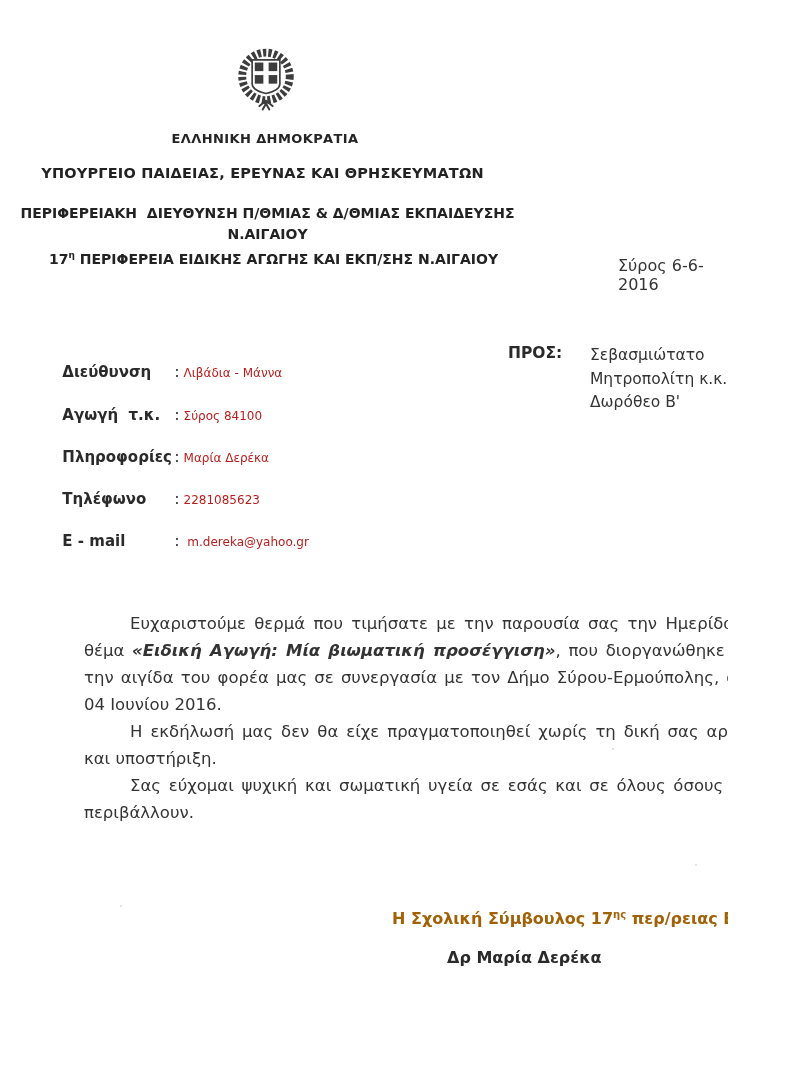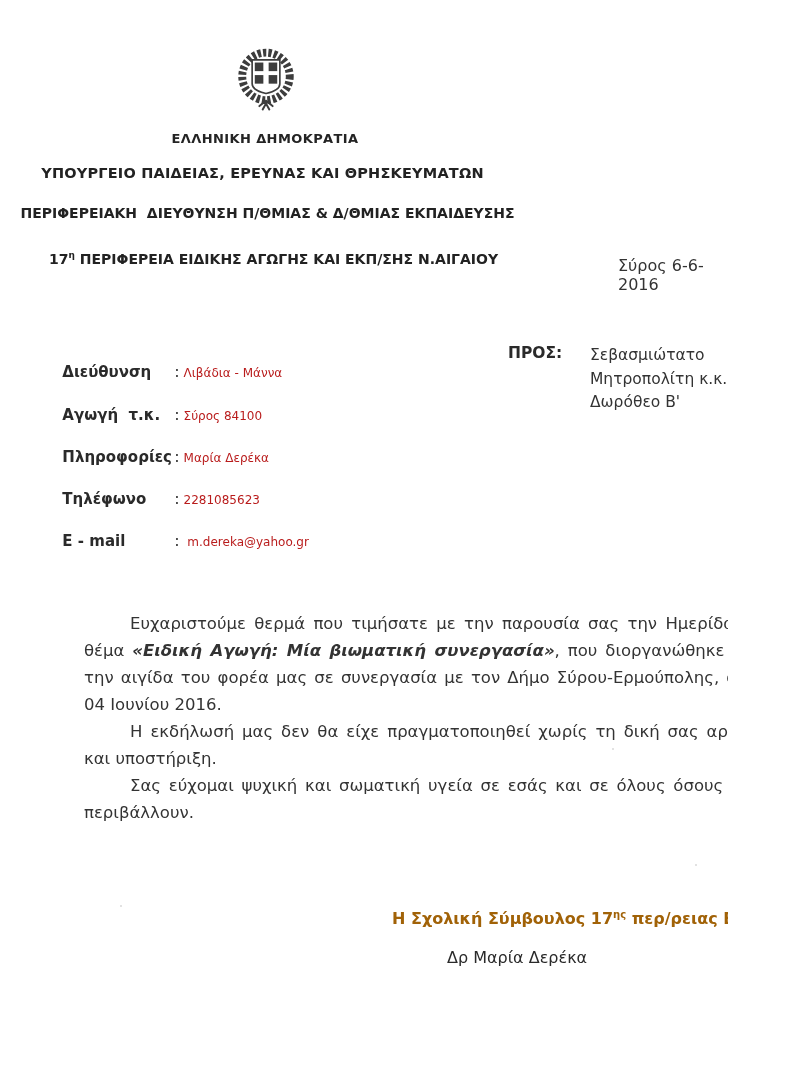--- a/index.html
+++ b/index.html
@@ -95,21 +95,21 @@
   
   .sig-role {
     left: 392px; top: 869px;
     font-weight: bold; font-size: 16px; color: #a16207;
     white-space: pre;
     margin-top: 40px;
   }
   .sig-role sup { font-size: 10px; }
   .sig-name {
     left: 447px; top: 948px;
-    font-weight: normal; font-size: 16px; color: #2a2a2a;
+    font-weight: bold; font-size: 16px; color: #2a2a2a;
   }
 
   
   .speck {
     position: absolute; width: 2px; height: 2px;
     background: #d9d9d9; border-radius: 50%;
   }
 </style>
 </head>
 <body>
@@ -133,20 +133,21 @@
       </g>
     </svg>
   </div>
 
   <div class="abs republic">ΕΛΛΗΝΙΚΗ ΔΗΜΟΚΡΑΤΙΑ</div>
 
   <div class="abs ministry">ΥΠΟΥΡΓΕΙΟ ΠΑΙΔΕΙΑΣ, ΕΡΕΥΝΑΣ ΚΑΙ ΘΡΗΣΚΕΥΜΑΤΩΝ</div>
 
   <div class="abs dir1">ΠΕΡΙΦΕΡΕΙΑΚΗ  ΔΙΕΥΘΥΝΣΗ Π/ΘΜΙΑΣ &amp; Δ/ΘΜΙΑΣ ΕΚΠΑΙΔΕΥΣΗΣ</div>
 
+  <div class="abs dir2">Ν.ΑΙΓΑΙΟΥ</div>
 
   <div class="abs region"><span>17</span><sup>η</sup><span> ΠΕΡΙΦΕΡΕΙΑ ΕΙΔΙΚΗΣ ΑΓΩΓΗΣ ΚΑΙ ΕΚΠ/ΣΗΣ Ν.ΑΙΓΑΙΟΥ</span></div>
 
   <div class="abs date-line">Σύρος 6-6-2016</div>
 
   <div class="abs contact-row" style="top:343px">
     <span class="lbl">Διεύθυνση</span><span class="sep">:</span><span class="val"> Λιβάδια - Μάννα</span>
   </div>
   <div class="abs contact-row" style="top:386px">
     <span class="lbl">Αγωγή  τ.κ.</span><span class="sep">:</span><span class="val"> Σύρος 84100</span>
@@ -163,21 +164,21 @@
 
   <div class="abs pros-label">ΠΡΟΣ:</div>
   <div class="abs pros-lines">
     <div>Σεβασμιώτατο</div>
     <div>Μητροπολίτη κ.κ.</div>
     <div>Δωρόθεο Β'</div>
   </div>
 
 
   <div class="abs letter-body">
-    <p><span>Ευχαριστούμε θερμά που τιμήσατε με την παρουσία σας την Ημερίδα με θέμα </span><span class="bi">«Ειδική Αγωγή: Μία βιωματική συνεργασία»</span><span>, που διοργανώθηκε υπό την αιγίδα του φορέα μας σε συνεργασία με τον Δήμο Σύρου-Ερμούπολης, στις 04 Ιουνίου 2016.</span></p>
+    <p><span>Ευχαριστούμε θερμά που τιμήσατε με την παρουσία σας την Ημερίδα με θέμα </span><span class="bi">«Ειδική Αγωγή: Μία βιωματική προσέγγιση»</span><span>, που διοργανώθηκε υπό την αιγίδα του φορέα μας σε συνεργασία με τον Δήμο Σύρου-Ερμούπολης, στις 04 Ιουνίου 2016.</span></p>
     <p>Η εκδήλωσή μας δεν θα είχε πραγματοποιηθεί χωρίς τη δική σας αρωγή και υποστήριξη.</p>
     <p>Σας εύχομαι ψυχική και σωματική υγεία σε εσάς και σε όλους όσους σας περιβάλλουν.</p>
   </div>
 
   <div class="abs sig-role"><span>Η Σχολική Σύμβουλος 17</span><sup>ης</sup><span> περ/ρειας ΕΑΕ</span></div>
 
   <div class="abs sig-name">Δρ Μαρία Δερέκα</div>
 
   <div class="speck" style="left:695px; top:864px"></div>
   <div class="speck" style="left:612px; top:748px"></div>

